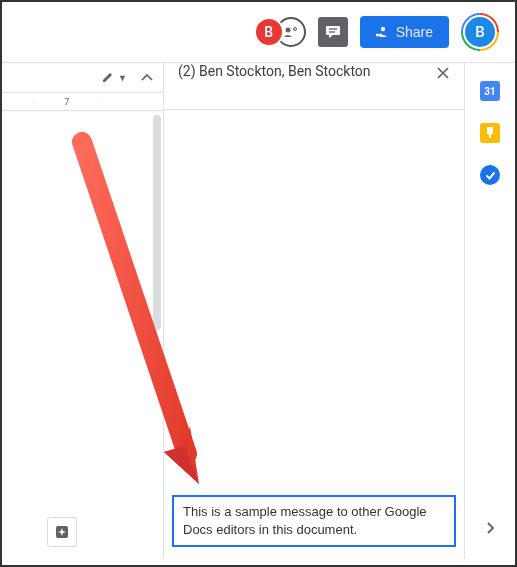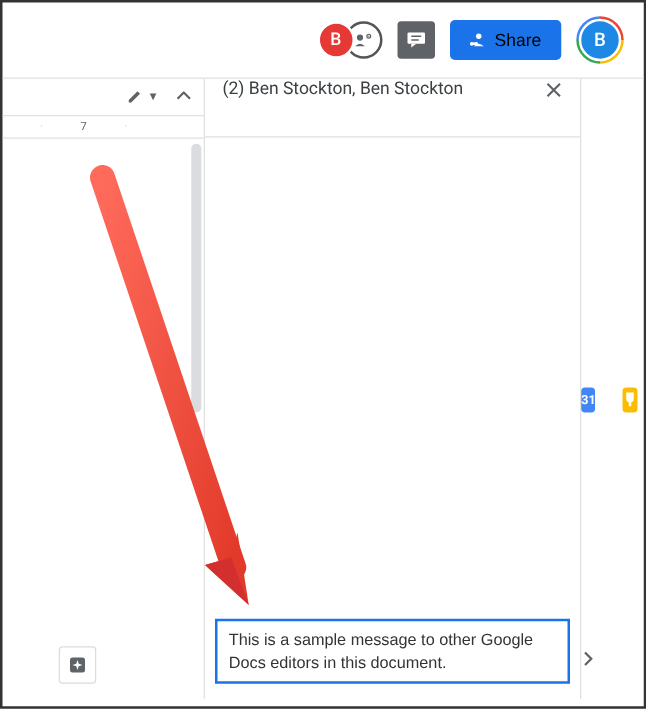--- a/index.html
+++ b/index.html
@@ -6,39 +6,39 @@
     body { font-family: 'Google Sans', Roboto, Arial, sans-serif; background: #fff; width: 517px; height: 567px; overflow: hidden; position: relative; border: 2px solid #333; }
     
     .top-bar { height: 60px; display: flex; align-items: center; justify-content: flex-end; padding: 0 16px; gap: 12px; }
     
     .collab-stack { display: flex; align-items: center; }
     .avatar-b { width: 30px; height: 30px; border-radius: 50%; background: #e53935; color: #fff; display: flex; align-items: center; justify-content: center; font-size: 14px; font-weight: 500; border: 2px solid #fff; z-index: 2; position: relative; }
     .avatar-anon { width: 30px; height: 30px; border-radius: 50%; background: #fff; border: 2px solid #555; display: flex; align-items: center; justify-content: center; margin-left: -8px; z-index: 1; }
     
     .comment-box { width: 30px; height: 30px; background: #5f6368; border-radius: 3px; display: flex; align-items: center; justify-content: center; }
     
-    .share-btn { background: #1a73e8; color: #000000; border: none; border-radius: 4px; padding: 8px 16px; font-size: 14px; font-weight: 500; display: flex; align-items: center; gap: 6px; cursor: pointer; }
+    .share-btn { background: #1a73e8; color: #e5e5e5; border: none; border-radius: 4px; padding: 8px 16px; font-size: 14px; font-weight: 500; display: flex; align-items: center; gap: 6px; cursor: pointer; }
     
     .main { display: flex; height: 497px; border-top: 1px solid #e0e0e0; }
     
     .doc-area { width: 162px; position: relative; border-right: 1px solid #e0e0e0; }
     .toolbar-row { height: 30px; border-bottom: 1px solid #e0e0e0; display: flex; justify-content: flex-end; align-items: center; gap: 14px; padding: 0 10px; color: #5f6368; font-size: 13px; }
     .ruler { height: 18px; border-bottom: 1px solid #e0e0e0; display: flex; align-items: center; padding-left: 30px; font-size: 9px; color: #5f6368; gap: 30px; }
     .doc-scroll { position: absolute; right: 2px; top: 52px; width: 8px; height: 215px; background: #dadce0; border-radius: 4px; }
     .explore-btn { position: absolute; bottom: 12px; left: 45px; width: 30px; height: 30px; border: 1px solid #dadce0; border-radius: 3px; display: flex; align-items: center; justify-content: center; background: #fff; }
     
     .chat-panel { flex: 1; display: flex; flex-direction: column; border-right: 1px solid #e0e0e0; }
     .chat-header { height: 47px; display: flex; justify-content: space-between; padding: 0 14px; border-bottom: 1px solid #e0e0e0; }
     .chat-title { font-size: 14px; color: #3c4043; font-weight: 400; }
     .close-x { font-size: 18px; color: #5f6368; cursor: pointer; }
     .chat-body { flex: 1; position: relative; }
     .chat-input-wrap { padding: 8px; }
     .chat-input { width: 100%; min-height: 48px; border: 2px solid #1a73e8; padding: 6px 9px; font-size: 13px; resize: none; font-family: Arial, sans-serif; line-height: 1.4; color: #333; outline: none; }
     
-    .side-rail { width: 50px; display: flex; align-items: center; padding-top: 18px; gap: 22px; position: relative; }
+    .side-rail { width: 50px; display: flex; flex-direction: column; align-items: center; padding-top: 18px; gap: 22px; position: relative; }
     .rail-icon { width: 20px; height: 20px; border-radius: 3px; display: flex; align-items: center; justify-content: center; font-size: 10px; font-weight: 700; color: #fff; }
     .rail-cal { background: #4285f4; }
     .rail-keep { background: #fbbc04; }
     .rail-tasks { background: #1a73e8; border-radius: 50%; }
     .rail-expand { position: absolute; bottom: 20px; color: #5f6368; font-size: 18px; cursor: pointer; }
     
     .arrow-overlay { position: absolute; top: 130px; left: 50px; pointer-events: none; z-index: 100; }
   </style>
 </head>
 <body>

